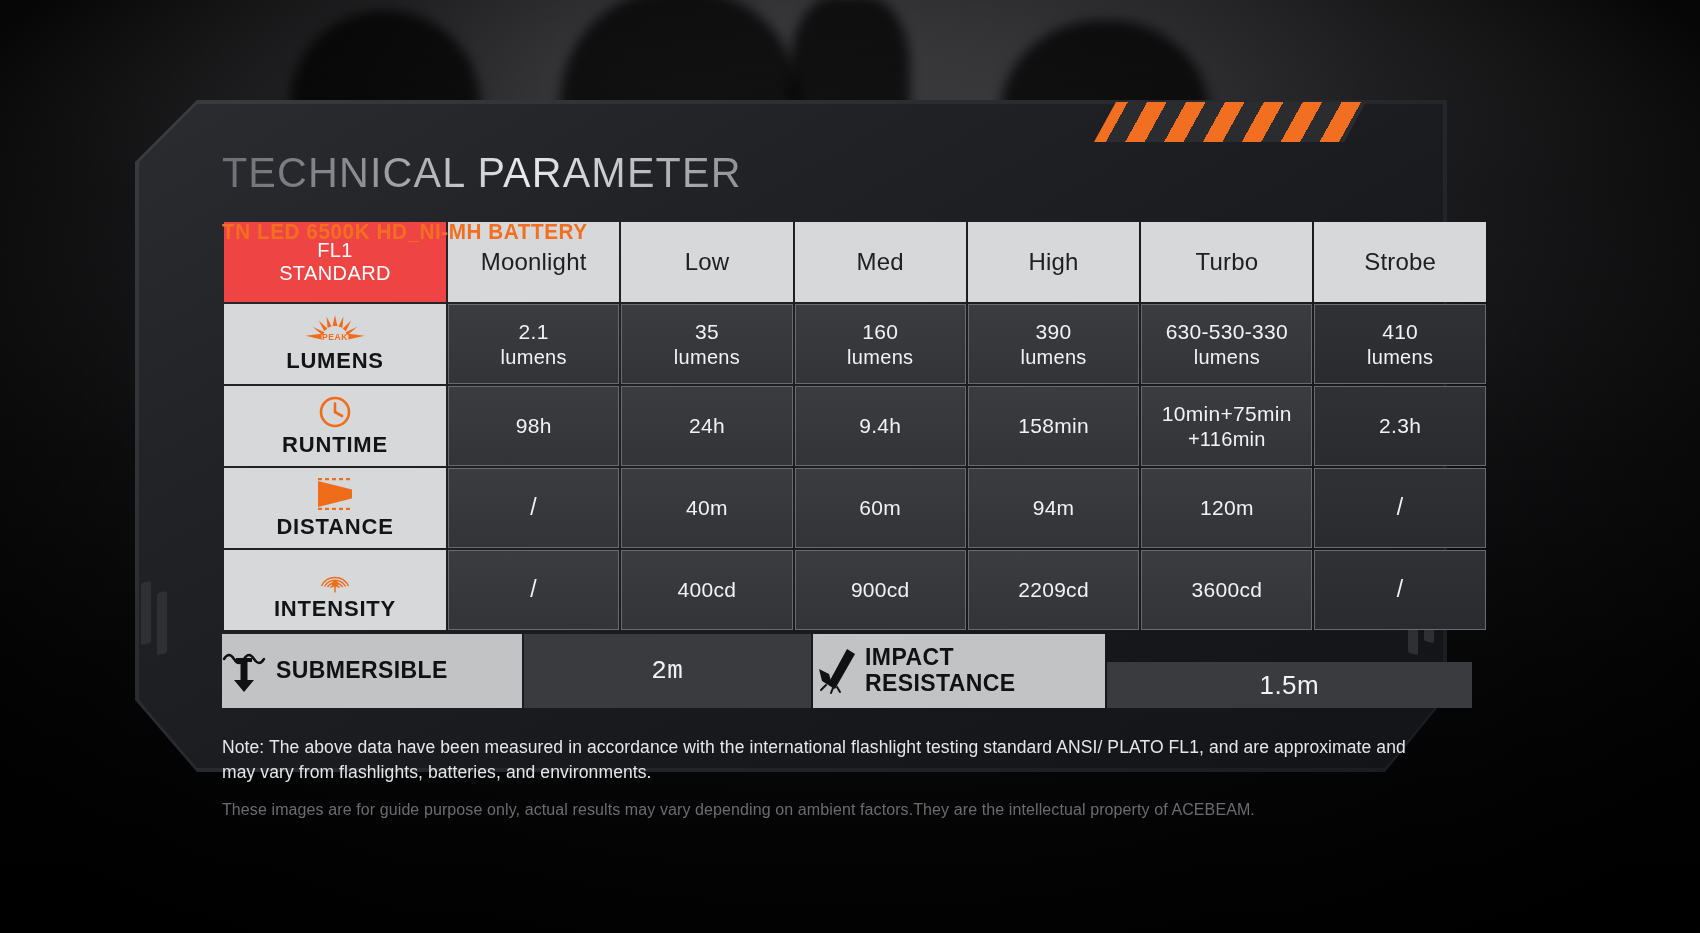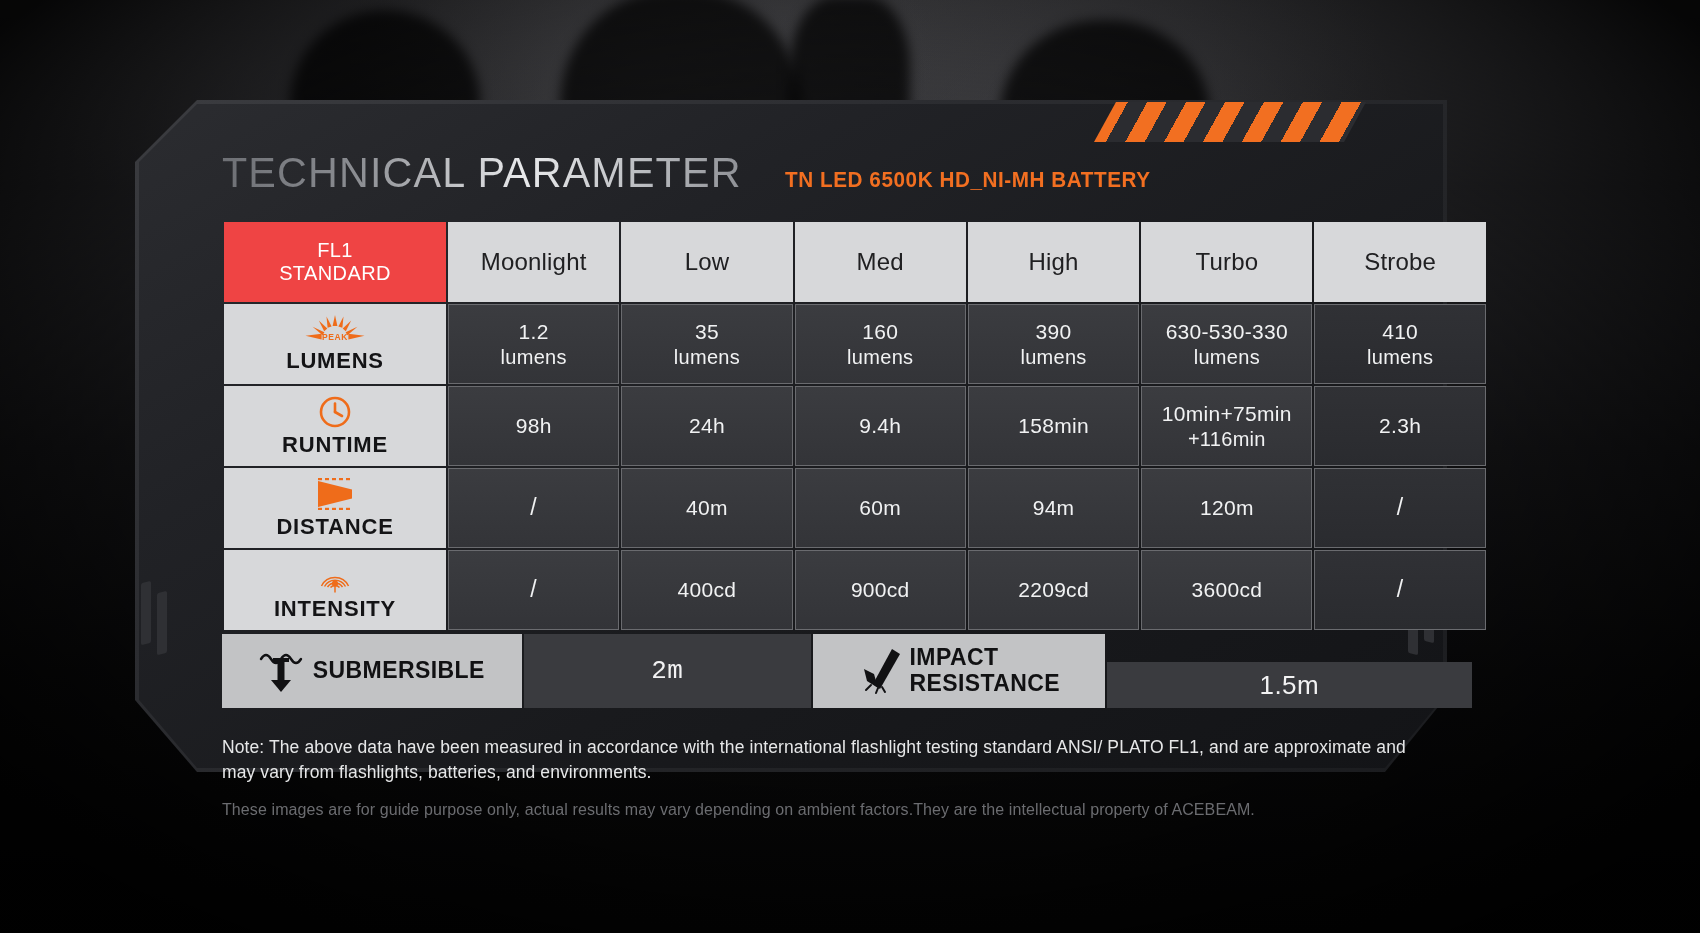--- a/index.html
+++ b/index.html
@@ -110,20 +110,21 @@
     position: absolute;
     left: 222px; top: 148px;
     width: 1252px;
   }
 
   .title-row {
     display: flex;
     align-items: baseline;
     gap: 22px;
     height: 54px;
+    flex-direction: column;
   }
   .title-main {
     font-size: 43px;
     letter-spacing: 1.2px;
     font-weight: 400;
     background: linear-gradient(90deg, #6e7075 0%, #8b8d92 26%, #e9eaec 58%, #b9bbbf 82%, #8f9196 100%);
     -webkit-background-clip: text;
     background-clip: text;
     color: transparent;
     font-stretch: condensed;
@@ -212,21 +213,20 @@
     display: flex;
     width: 1250px;
     height: 74px;
     gap: 2px;
   }
   .bs-label {
     background: #c2c3c5;
     color: #111113;
     display: flex;
     align-items: center;
-    justify-content: center;
     gap: 2px;
   }
   .bs-label-text {
     font-size: 23px;
     font-weight: 700;
     letter-spacing: 0.4px;
     line-height: 1.12;
   }
   .bs-value {
     background: #3a3b3f;
@@ -332,21 +332,21 @@
                   <path d="M53.4 11.8 L43.4 20.3 L41.6 17.2 Z"></path>
                   <path d="M1.5 20.8 L17.6 18.8 L17.6 24.6 Z"></path>
                   <path d="M60.5 20.8 L44.4 24.6 L44.4 18.8 Z"></path>
                 </g>
                 <text x="31" y="25" text-anchor="middle" font-family="Liberation Sans, sans-serif" font-size="8.5" font-weight="700" fill="#ef6c1a" letter-spacing="0.6">PEAK</text>
               </svg>
               <span class="label-text">LUMENS</span>
             </div>
           </td>
           <td class="cell-val">
-            <span>1.2</span>
+            <span>2.1</span>
             <span class="unit">lumens</span>
           </td>
           <td class="cell-val">
             <span>35</span>
             <span class="unit">lumens</span>
           </td>
           <td class="cell-val">
             <span>160</span>
             <span class="unit">lumens</span>
           </td>

